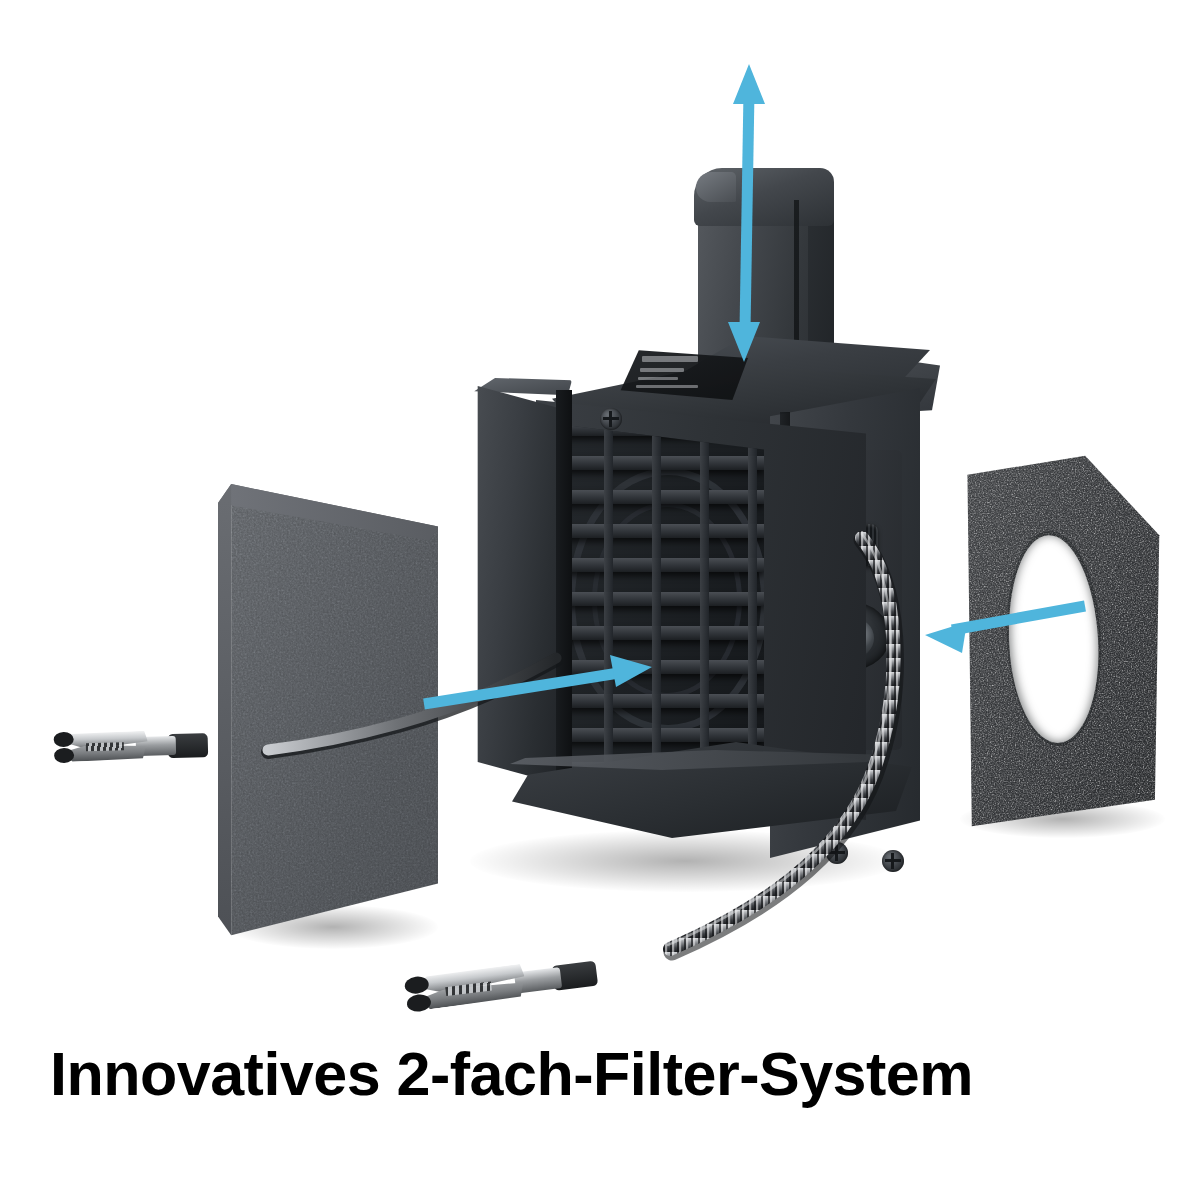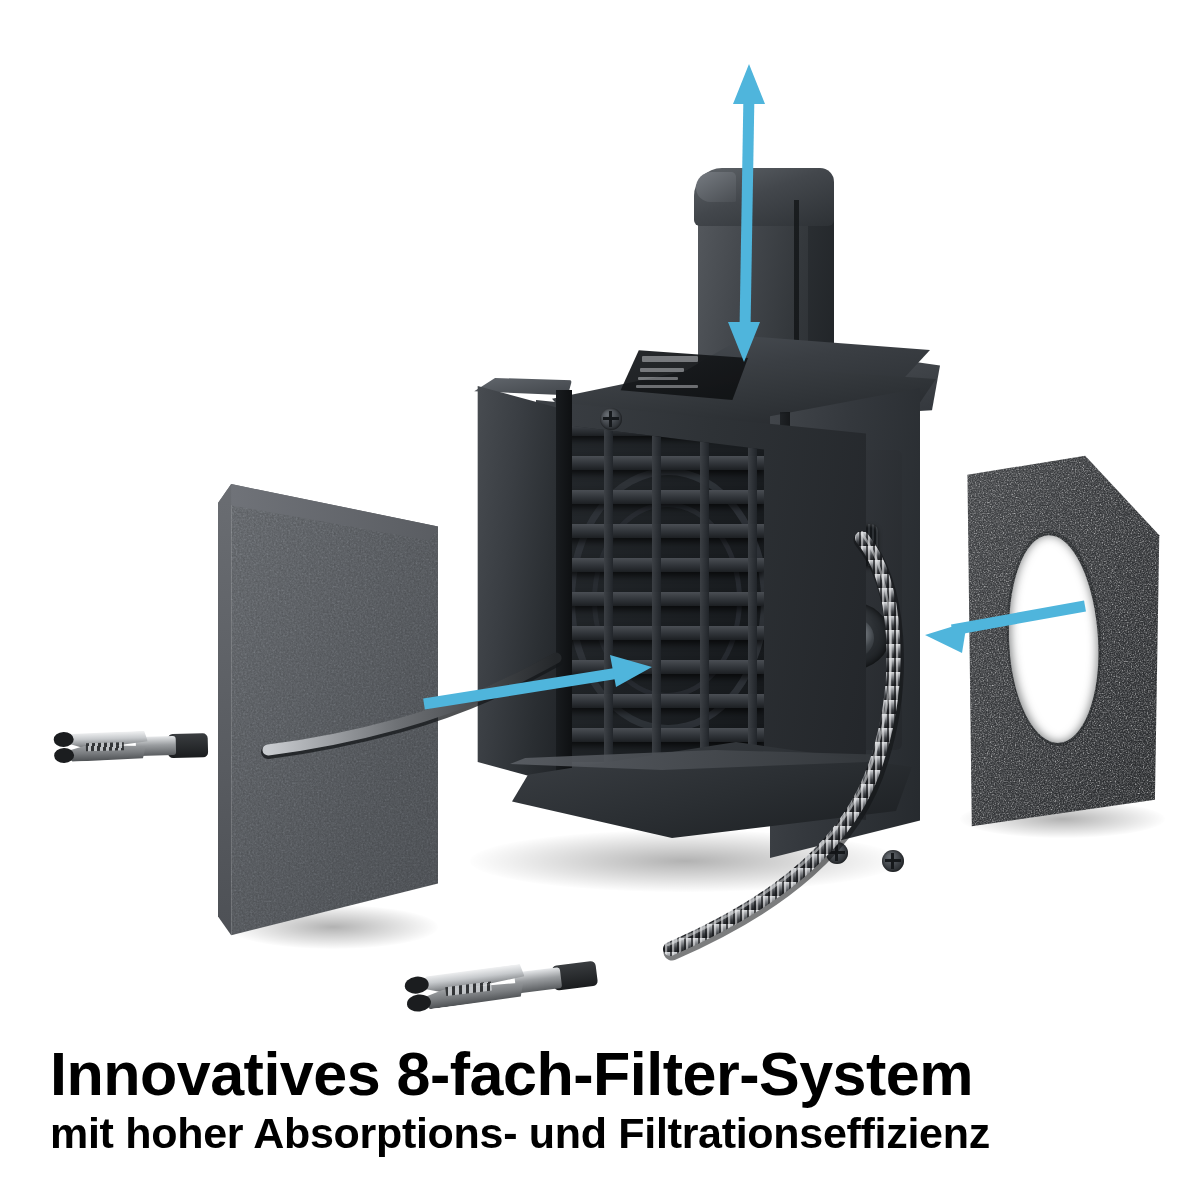--- a/index.html
+++ b/index.html
@@ -338,16 +338,15 @@
     <g>
       <line x1="424" y1="704" x2="625" y2="672" stroke="#4FB5DC" stroke-width="11"></line>
       <polygon points="652,667 610,655 616,687" fill="#4FB5DC"></polygon>
     </g>
     <g>
       <line x1="1085" y1="606" x2="952" y2="630" stroke="#4FB5DC" stroke-width="11"></line>
       <polygon points="925,635 967,622 962,653" fill="#4FB5DC"></polygon>
     </g>
   </svg>
 
-  <div class="caption caption-title">Innovatives 8-fach-Filter-System</div>
-  <div class="caption caption-sub">mit hoher Absorptions- und Filtrationseffizienz</div>
+  <div class="caption caption-title">Innovatives 2-fach-Filter-System</div>
 
 </div>
 
 </body></html>

